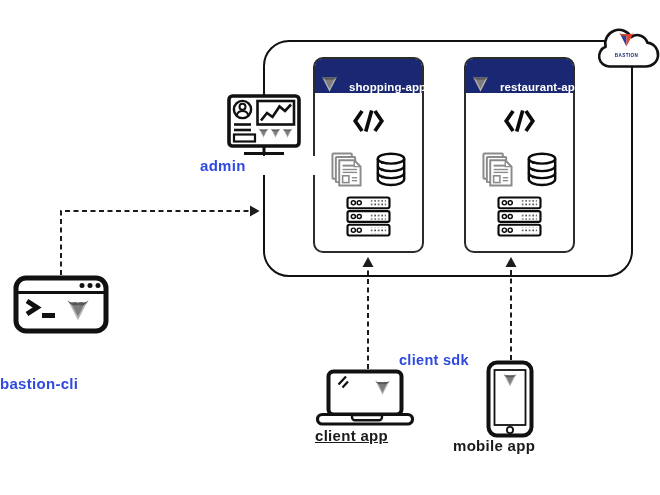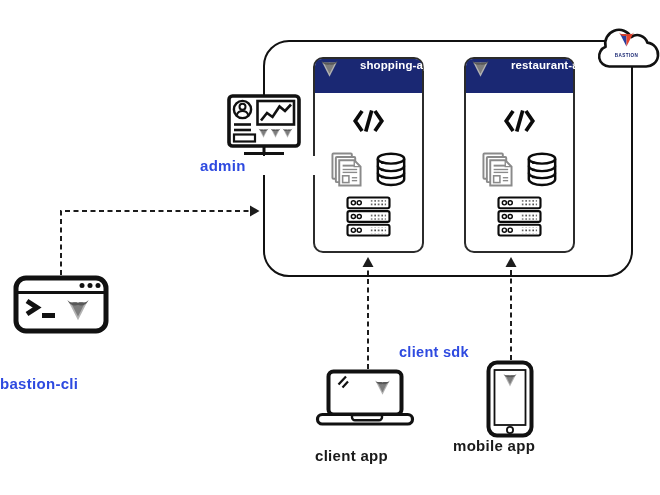--- a/index.html
+++ b/index.html
@@ -9,42 +9,42 @@
   
   .platform{position:absolute;left:263px;top:40px;width:370px;height:237px;
             border:2px solid #111;border-radius:26px;box-sizing:border-box;background:#fff;}
 
   
   .card{position:absolute;width:111px;height:196px;background:#fff;border:2px solid #2b2b2b;
         border-radius:10px;box-sizing:border-box;display:flex;flex-direction:column;align-items:center;}
   .card1{left:313px;top:57px;}
   .card2{left:464px;top:57px;}
   .card-header{align-self:stretch;height:34px;background:#1a2873;border-radius:7px 7px 0 0;
-               display:flex;align-items:flex-start;gap:21px;padding:0 5px;box-sizing:border-box;}
+               display:flex;align-items:flex-end;gap:10px;padding:0 5px;box-sizing:border-box;}
   .hlogo{width:19px;height:19px;flex:none;}
   .appname{color:#fff;font-size:11.5px;font-weight:700;white-space:nowrap;letter-spacing:0.1px;}
   .code{margin-top:15px;}
   .datarow{display:flex;align-items:center;gap:13px;margin-top:17px;}
   .rack{margin-top:9px;}
 
   
   .connectors{position:absolute;left:0;top:0;pointer-events:none;}
   .dash{fill:none;stroke:#1c1c1c;stroke-width:2;stroke-dasharray:5 3.5;}
   .ahead{fill:#1c1c1c;stroke:none;}
 
   
   .node{position:absolute;}
   .lbl{position:absolute;text-align:left;font-weight:700;letter-spacing:0.3px;}
   .lbl.blue{color:#2e4ae0;}
   .lbl.dark{color:#1a1a1a;}
   .admin-label{left:200px;top:156px;width:126px;font-size:15px;line-height:19px;background:#fff;}
   .cli-label{left:0px;top:336px;width:124px;font-size:15px;margin-top:39px;}
-  .clientapp-label{left:315px;top:447px;width:100px;font-size:15px;}
+  .clientapp-label{left:315px;top:427px;width:100px;font-size:15px;text-decoration:underline;}
   .mobileapp-label{left:453px;top:437px;width:104px;font-size:15px;}
-  .sdk-label{left:399px;top:344px;width:92px;font-size:14.5px;}
+  .sdk-label{left:399px;top:352px;width:92px;font-size:14.5px;}
 </style>
 </head>
 <body>
 
 <div id="canvas">
 
   <svg width="0" height="0" style="position:absolute" aria-hidden="true">
     <defs>
       <pattern id="vent" width="3.6" height="3.8" patternUnits="userSpaceOnUse">
         <circle cx="1" cy="1" r="0.85" fill="#0b0b0b"></circle>

